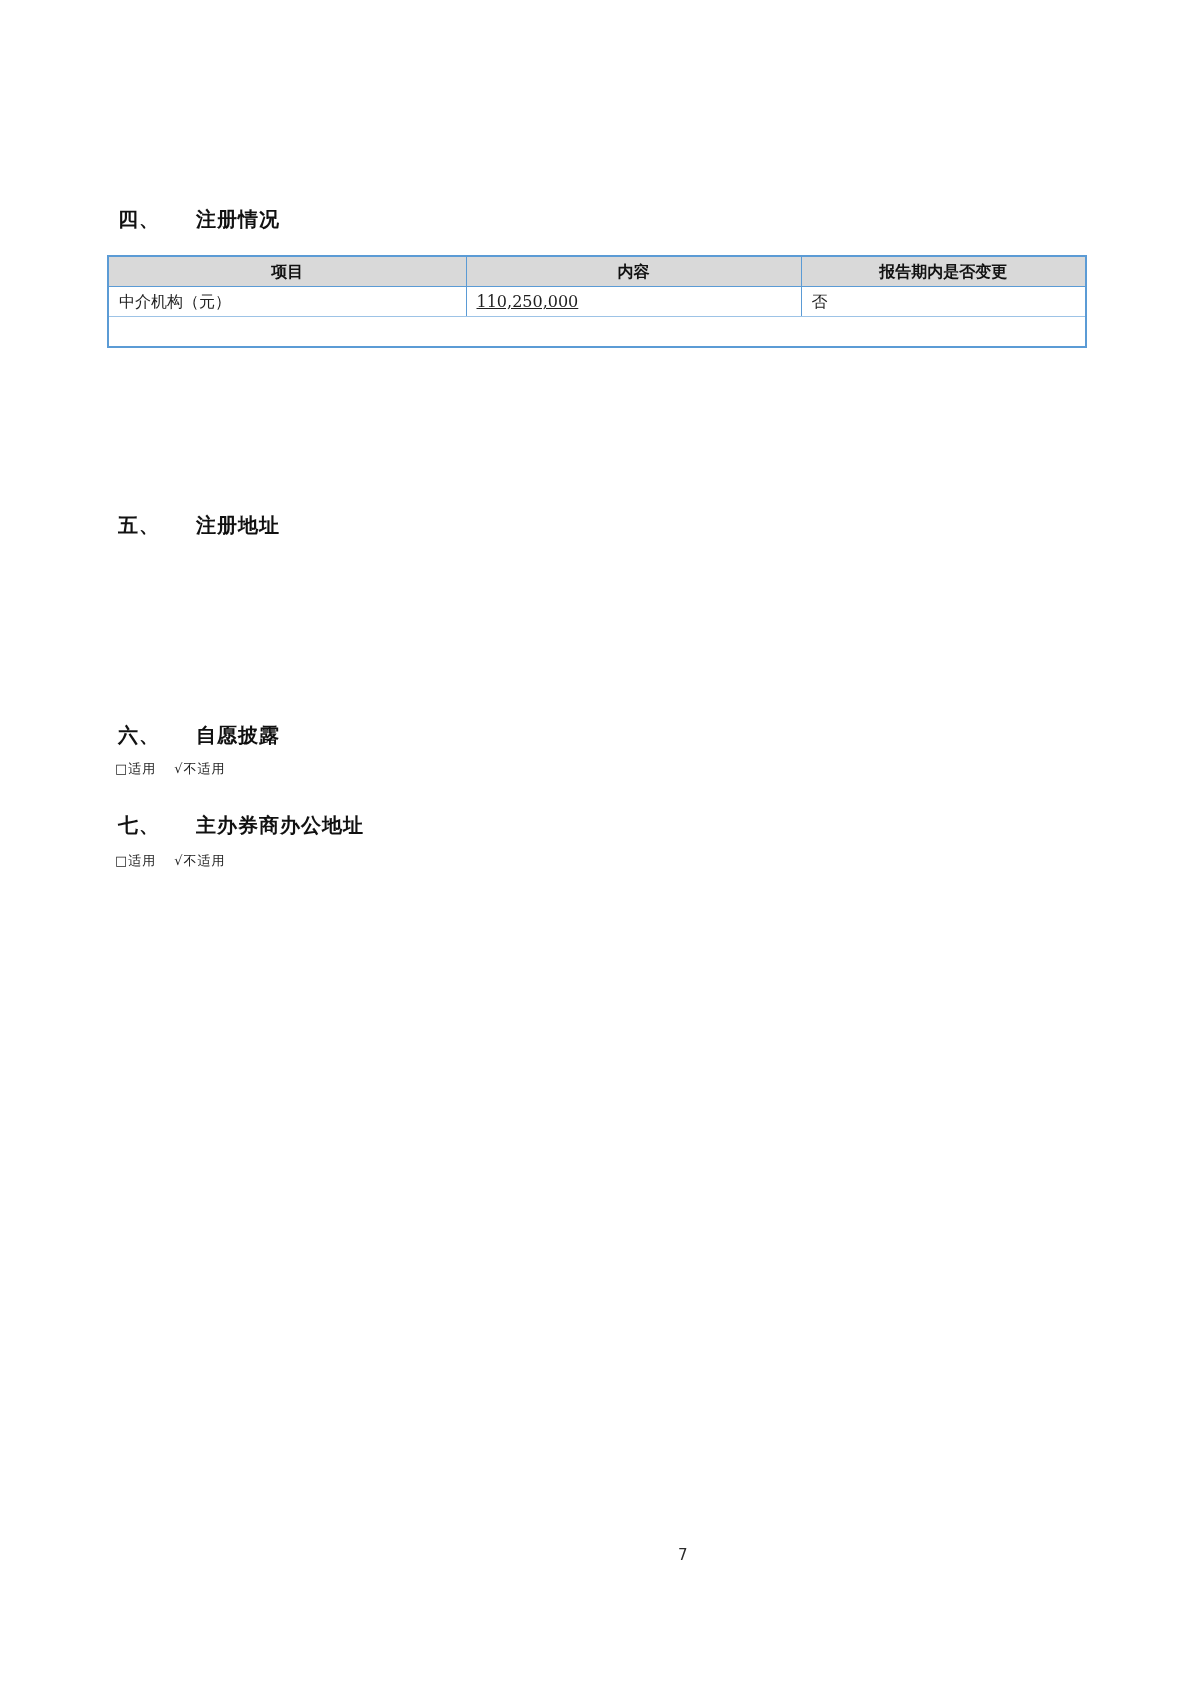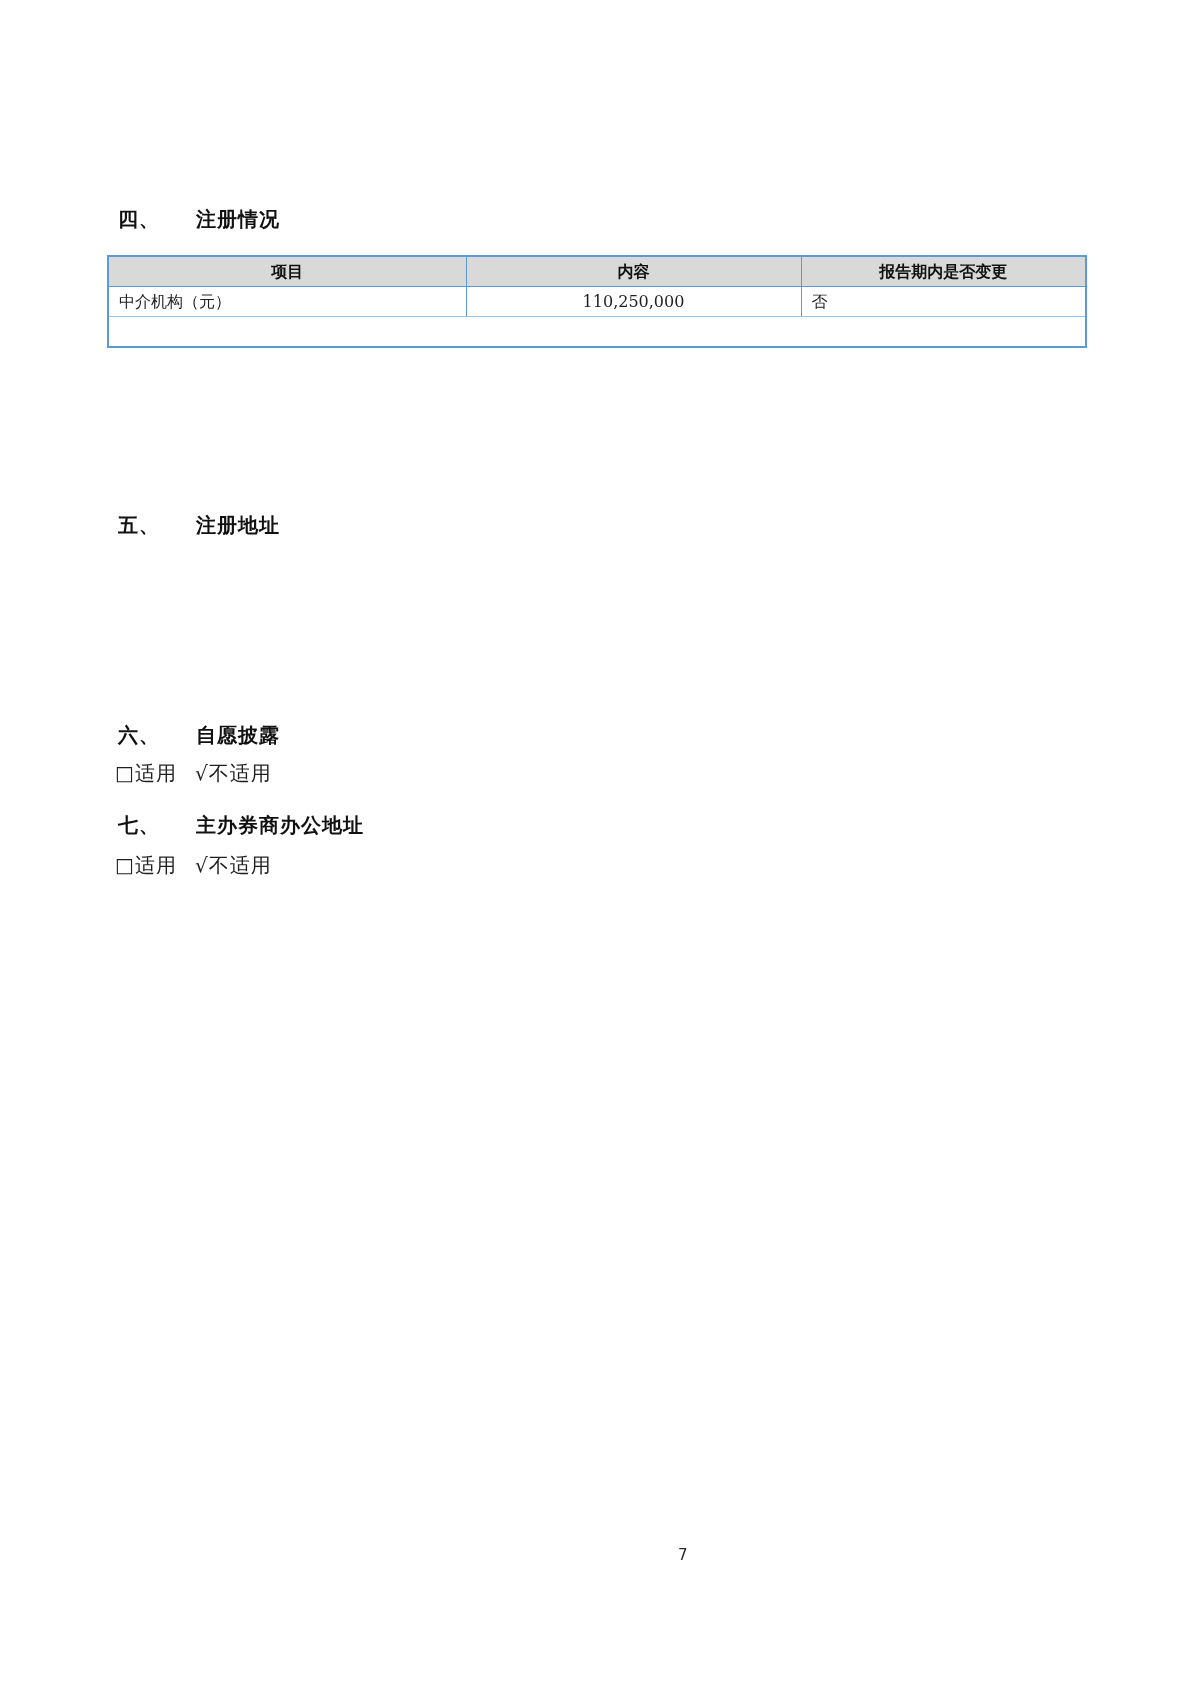--- a/index.html
+++ b/index.html
@@ -44,26 +44,26 @@
     vertical-align: top;
     overflow: hidden;
   }
   .doc-table th {
     background: #D9D9D9;
     font-weight: bold;
     text-align: center;
     border-bottom: 1px solid #5B9BD5;
     color: #111111;
   }
-  .doc-table td.num-right { text-align: center; }
+  .doc-table td.num-right { text-align: left; text-decoration: underline; }
   .doc-table tr.empty-row td { height: 30px; }
   .check-line {
     position: absolute;
     left: 115px;
-    font-size: 20px;
+    font-size: 13px;
     color: #1f1f1f;
     letter-spacing: 1px;
   }
   .check-line .gap { display: inline-block; width: 18px; }
   .page-number {
     position: absolute;
     top: 1546px;
     left: 678px;
     font-family: "DejaVu Sans", sans-serif;
     font-size: 15px;

